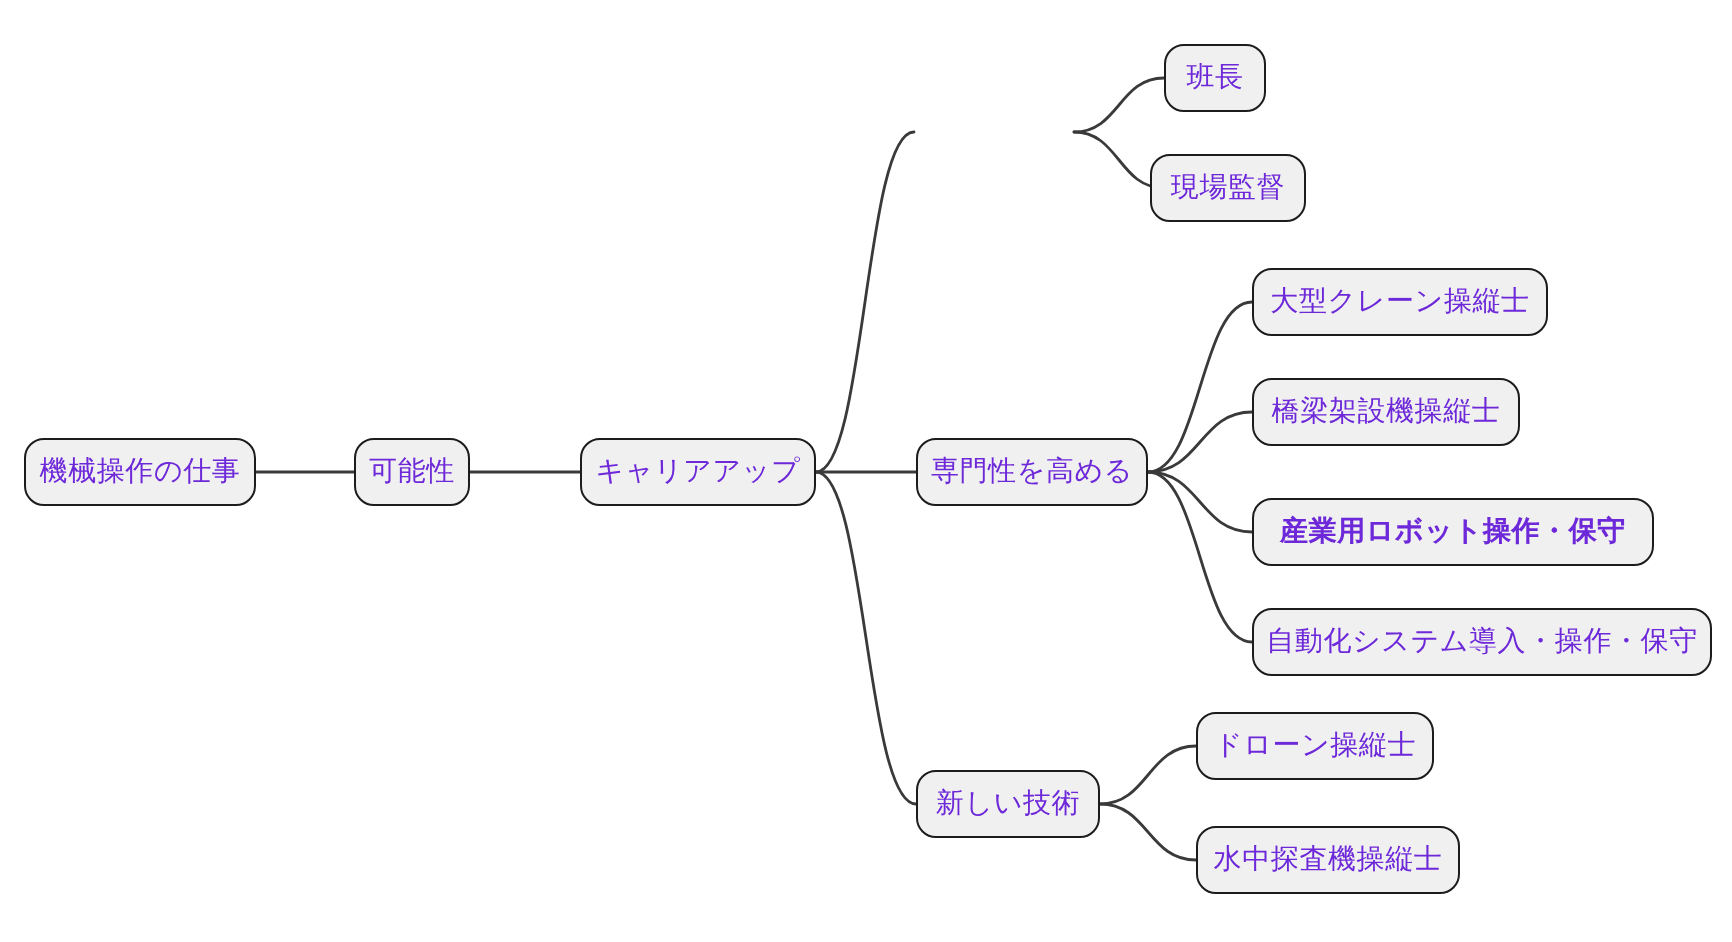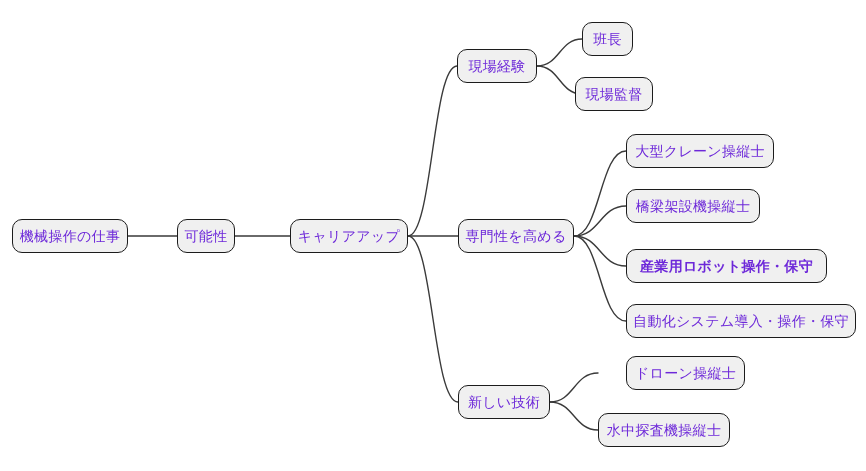--- a/index.html
+++ b/index.html
@@ -61,25 +61,24 @@
       <path d="M 574 236 C 600 236, 600 206, 626 206" fill="none" stroke="#3a3a3a" stroke-width="1.4" stroke-linecap="round"></path>
       <path d="M 574 236 C 600 236, 600 266, 626 266" fill="none" stroke="#3a3a3a" stroke-width="1.4" stroke-linecap="round"></path>
       <path d="M 574 236 C 600 236, 600 321, 626 321" fill="none" stroke="#3a3a3a" stroke-width="1.4" stroke-linecap="round"></path>
       <path d="M 550 402 C 574 402, 574 373, 598 373" fill="none" stroke="#3a3a3a" stroke-width="1.4" stroke-linecap="round"></path>
       <path d="M 550 402 C 574 402, 574 430, 598 430" fill="none" stroke="#3a3a3a" stroke-width="1.4" stroke-linecap="round"></path>
     </svg>
   <div id="node-layer">
       <div class="node" style="left: 12px; top: 219px; width: 116px; height: 34px; background: rgb(240, 240, 240); border-color: rgb(28, 28, 28);">機械操作の仕事</div>
       <div class="node" style="left: 177px; top: 219px; width: 58px; height: 34px; background: rgb(240, 240, 240); border-color: rgb(28, 28, 28);">可能性</div>
       <div class="node" style="left: 290px; top: 219px; width: 118px; height: 34px; background: rgb(240, 240, 240); border-color: rgb(28, 28, 28);">キャリアアップ</div>
-      <div class="node" style="left: 457px; top: 49px; width: 80px; height: 34px; background: rgb(240, 240, 240); border-color: rgb(28, 28, 28);">現場経験</div>
       <div class="node" style="left: 582px; top: 22px; width: 51px; height: 34px; background: rgb(240, 240, 240); border-color: rgb(28, 28, 28);">班長</div>
       <div class="node" style="left: 575px; top: 77px; width: 78px; height: 34px; background: rgb(240, 240, 240); border-color: rgb(28, 28, 28);">現場監督</div>
       <div class="node" style="left: 458px; top: 219px; width: 116px; height: 34px; background: rgb(240, 240, 240); border-color: rgb(28, 28, 28);">専門性を高める</div>
       <div class="node" style="left: 626px; top: 134px; width: 148px; height: 34px; background: rgb(240, 240, 240); border-color: rgb(28, 28, 28);">大型クレーン操縦士</div>
       <div class="node" style="left: 626px; top: 189px; width: 134px; height: 34px; background: rgb(240, 240, 240); border-color: rgb(28, 28, 28);">橋梁架設機操縦士</div>
       <div class="node" style="left: 626px; top: 249px; width: 201px; height: 34px; background: rgb(240, 240, 240); border-color: rgb(28, 28, 28); font-weight: bold;">産業用ロボット操作・保守</div>
       <div class="node" style="left: 626px; top: 304px; width: 230px; height: 34px; background: rgb(240, 240, 240); border-color: rgb(28, 28, 28);">自動化システム導入・操作・保守</div>
       <div class="node" style="left: 458px; top: 385px; width: 92px; height: 34px; background: rgb(240, 240, 240); border-color: rgb(28, 28, 28);">新しい技術</div>
-      <div class="node" style="left: 598px; top: 356px; width: 119px; height: 34px; background: rgb(240, 240, 240); border-color: rgb(28, 28, 28); margin-left: 28px;">ドローン操縦士</div>
+      <div class="node" style="left: 598px; top: 356px; width: 119px; height: 34px; background: rgb(240, 240, 240); border-color: rgb(28, 28, 28);">ドローン操縦士</div>
       <div class="node" style="left: 598px; top: 413px; width: 132px; height: 34px; background: rgb(240, 240, 240); border-color: rgb(28, 28, 28); border-radius: 10px;">水中探査機操縦士</div>
     </div>
 </div>
 
 </body></html>

